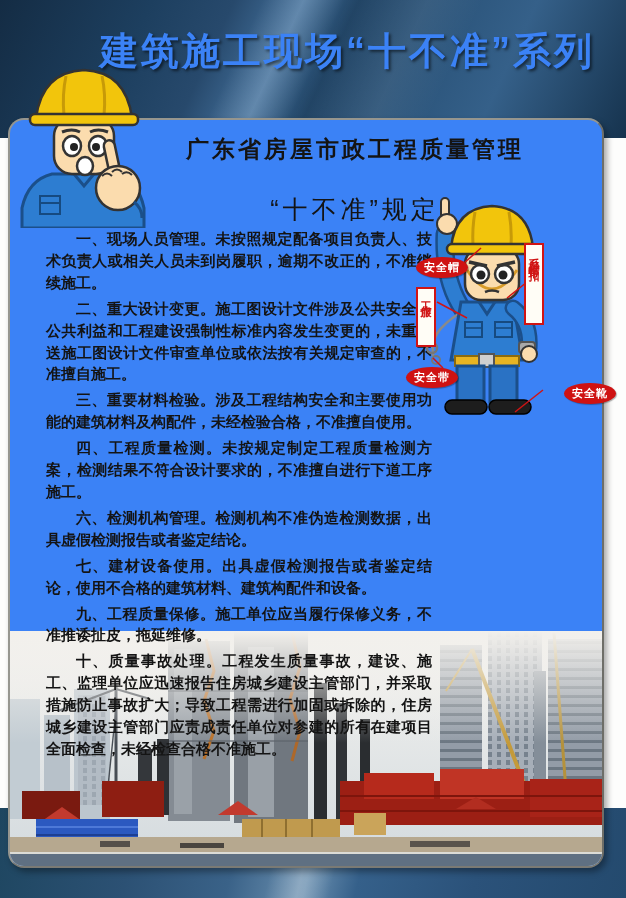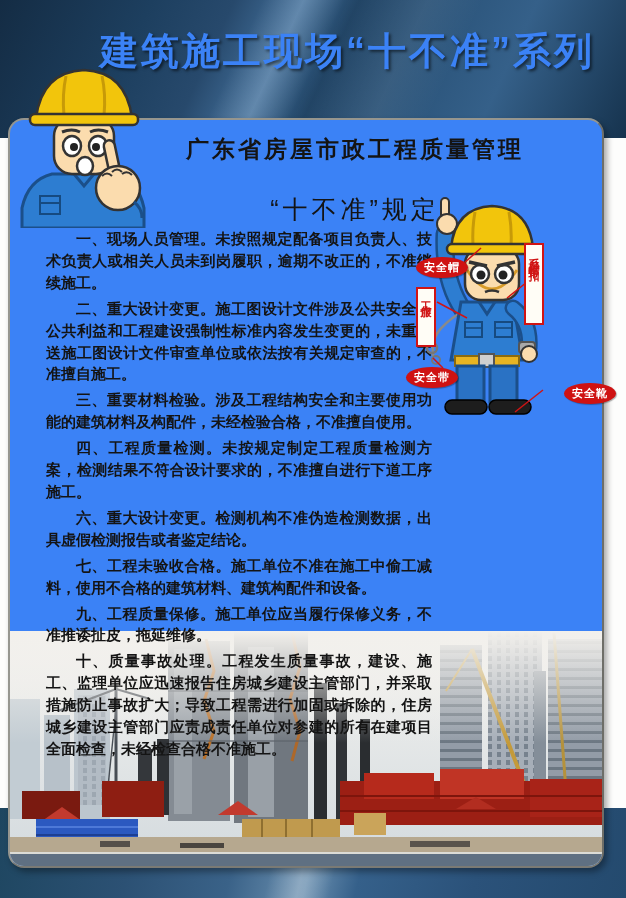--- a/index.html
+++ b/index.html
@@ -190,22 +190,22 @@
   <div class="doc-title">
     <div class="t1">广东省房屋市政工程质量管理</div>
     <div class="t2">“十不准”规定</div>
   </div>
 
   <div class="body-text">
     <p>一、现场人员管理。未按照规定配备项目负责人、技术负责人或相关人员未到岗履职，逾期不改正的，不准继续施工。</p>
     <p>二、重大设计变更。施工图设计文件涉及公共安全、公共利益和工程建设强制性标准内容发生变更的，未重新送施工图设计文件审查单位或依法按有关规定审查的，不准擅自施工。</p>
     <p>三、重要材料检验。涉及工程结构安全和主要使用功能的建筑材料及构配件，未经检验合格，不准擅自使用。</p>
     <p>四、工程质量检测。未按规定制定工程质量检测方案，检测结果不符合设计要求的，不准擅自进行下道工序施工。</p>
-    <p>六、重大设计变更。检测机构不准伪造检测数据，出具虚假检测报告或者鉴定结论。</p>
-    <p>七、工程未验收合格。施工单位不准在施工中偷工减料，使用不合格的建筑材料、建筑构配件和设备。</p>
+    <p>六、检测机构管理。检测机构不准伪造检测数据，出具虚假检测报告或者鉴定结论。</p>
+    <p>七、建材设备使用。出具虚假检测报告或者鉴定结论，使用不合格的建筑材料、建筑构配件和设备。</p>
     <p>九、工程质量保修。施工单位应当履行保修义务，不准推诿扯皮，拖延维修。</p>
     <p>十、质量事故处理。工程发生质量事故，建设、施工、监理单位应迅速报告住房城乡建设主管部门，并采取措施防止事故扩大；导致工程需进行加固或拆除的，住房城乡建设主管部门应责成责任单位对参建的所有在建项目全面检查，未经检查合格不准施工。</p>
   </div>
 </div>
 
 <div class="worker-left">
   <svg width="152" height="172" viewBox="0 0 152 172">
 
     <path d="M14,172 L14,152 Q20,124 44,118 L108,118 Q130,124 136,152 L136,172 Z" fill="#2d7dd1" stroke="#1b4f8a" stroke-width="3"></path>
     <path d="M66,118 L76,130 L86,118" fill="none" stroke="#1b4f8a" stroke-width="3"></path>

